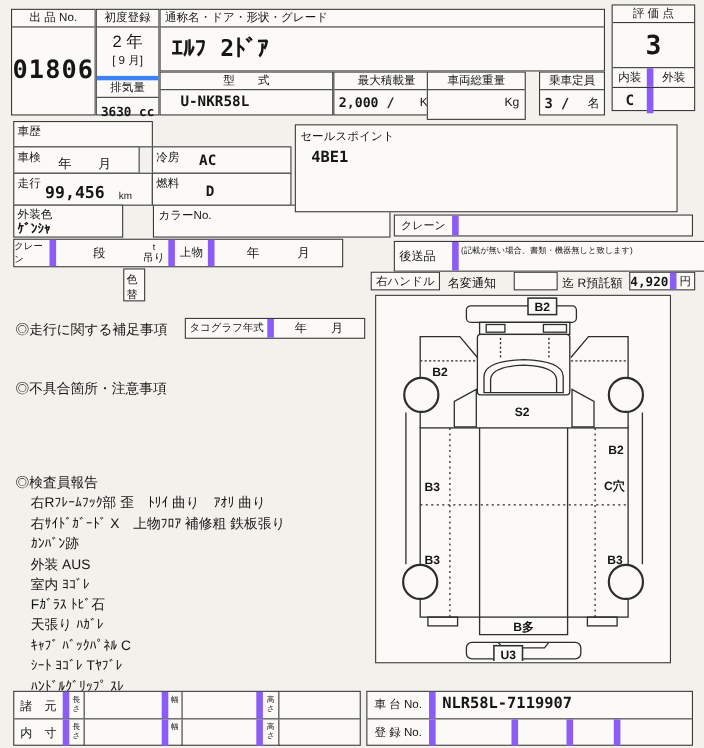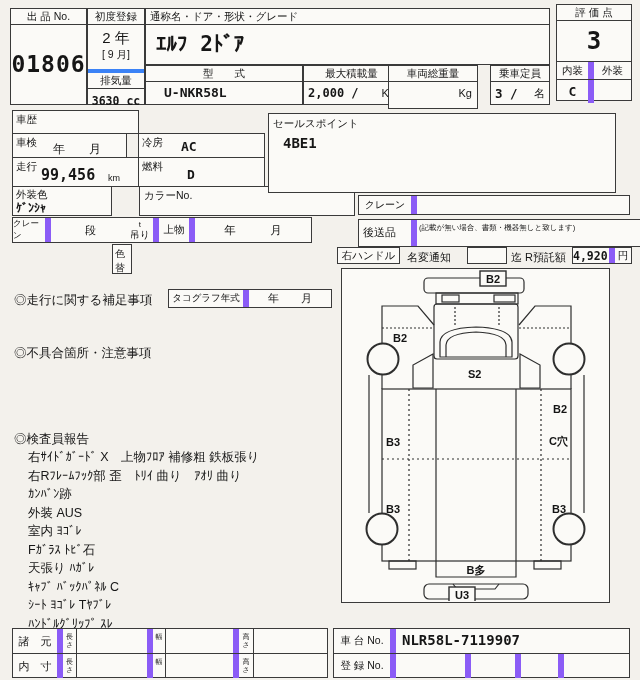--- a/index.html
+++ b/index.html
@@ -155,22 +155,22 @@
   <div class="nb" style="left:14px;top:292px;font-size:12.5px;">◎走行に関する補足事項</div>
   <div class="b flex" style="left:168px;top:289px;width:164px;height:19px;">
     <div class="cell cc" style="width:80px;font-size:9.5px;">タコグラフ年式</div>
     <div class="cc" style="flex:1;font-size:11px;">年　　月</div>
   </div>
 
   <div class="nb" style="left:14px;top:345px;font-size:12.5px;">◎不具合箇所・注意事項</div>
 
   <div class="nb" style="left:14px;top:431px;font-size:12.5px;">◎検査員報告</div>
   <div class="nb" style="left:28px;top:448px;width:310px;">
+    <div class="rl">右Rﾌﾚｰﾑﾌｯｸ部 歪　ﾄﾘｲ 曲り　ｱｵﾘ 曲り</div>
     <div class="rl">右ｻｲﾄﾞｶﾞｰﾄﾞ X　上物ﾌﾛｱ 補修粗 鉄板張り</div>
-    <div class="rl">右Rﾌﾚｰﾑﾌｯｸ部 歪　ﾄﾘｲ 曲り　ｱｵﾘ 曲り</div>
     <div class="rl">ｶﾝﾊﾞﾝ跡</div>
     <div class="rl">外装 AUS</div>
     <div class="rl">室内 ﾖｺﾞﾚ</div>
     <div class="rl">Fｶﾞﾗｽ ﾄﾋﾞ石</div>
     <div class="rl">天張り ﾊｶﾞﾚ</div>
     <div class="rl">ｷｬﾌﾞ ﾊﾞｯｸﾊﾟﾈﾙ C</div>
     <div class="rl">ｼｰﾄ ﾖｺﾞﾚ Tﾔﾌﾞﾚ</div>
     <div class="rl">ﾊﾝﾄﾞﾙｸﾞﾘｯﾌﾟ ｽﾚ</div>
   </div>
 

